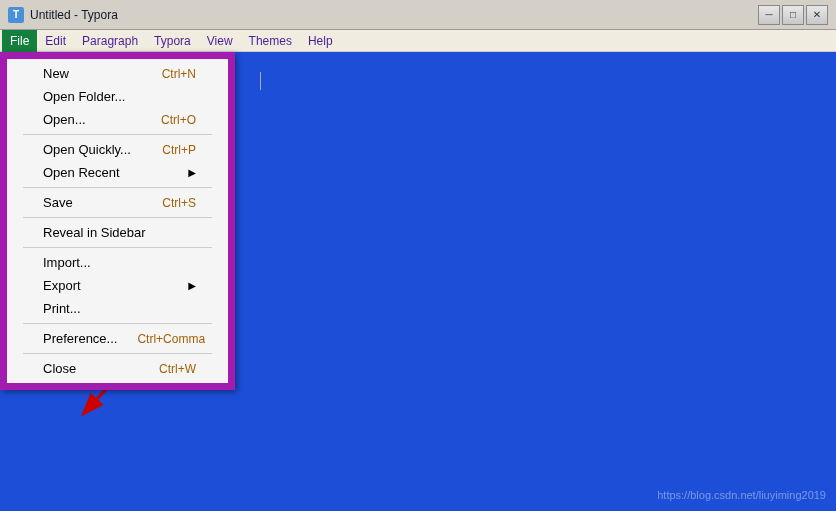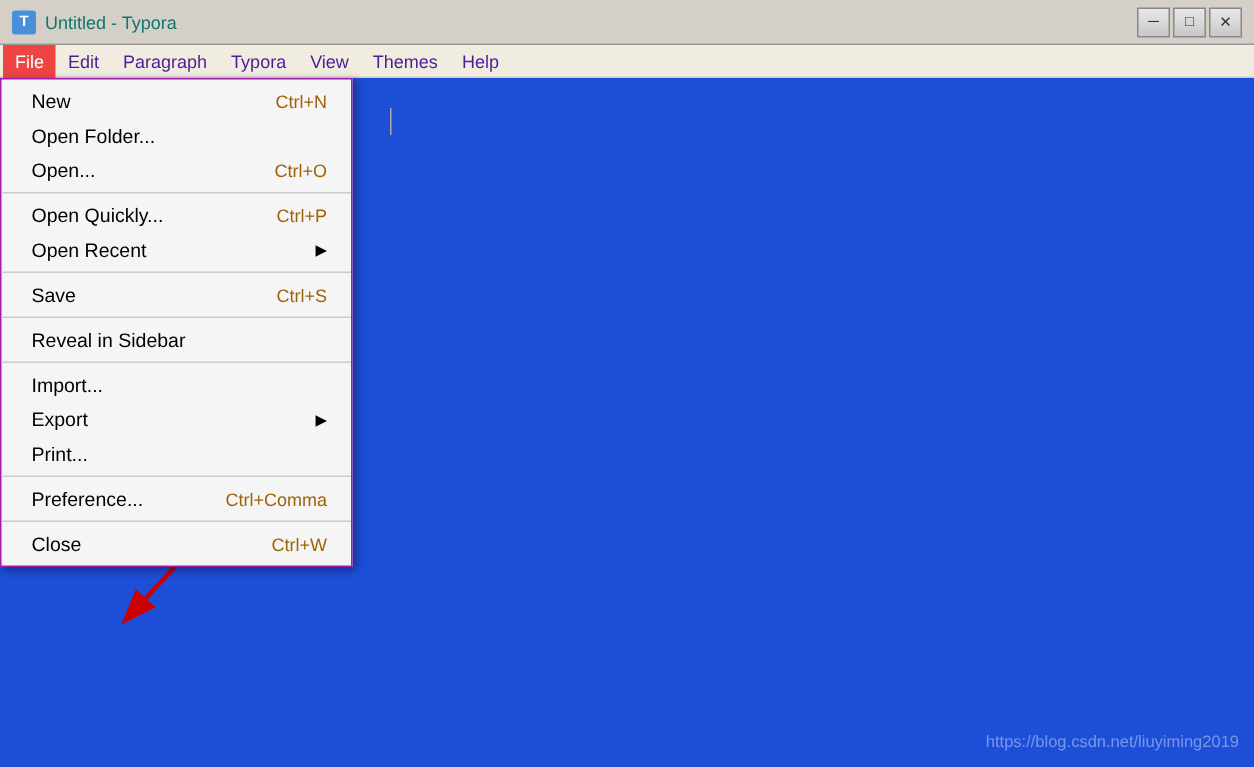--- a/index.html
+++ b/index.html
@@ -35,21 +35,21 @@
       border-radius: 2px;
       font-size: 10px;
       display: flex;
       align-items: center;
       justify-content: center;
       color: white;
       font-weight: bold;
     }
     .title-bar-text {
       font-size: 12px;
-      color: #0f766e;
+      color: #0f172a;
     }
     .title-bar-controls {
       display: flex;
       gap: 2px;
     }
     .title-btn {
       width: 22px;
       height: 20px;
       border: 1px solid #888;
       background: linear-gradient(to bottom, #e8e8e8, #c8c8c8);
@@ -76,43 +76,43 @@
     .menu-item {
       padding: 2px 8px;
       font-size: 12px;
       color: #4c1d95;
       cursor: pointer;
       height: 22px;
       display: flex;
       align-items: center;
     }
     .menu-item:hover, .menu-item.active {
-      background: #ef4444;
+      background: #15803d;
       color: white;
     }
 
     
     .main-content {
       display: flex;
       height: calc(511px - 30px - 22px);
     }
 
     
     .dropdown-overlay {
       position: absolute;
       top: 52px;
       left: 0;
       z-index: 100;
     }
     .dropdown-menu {
       width: 235px;
       background: #f5f5f5;
-      border: 1px solid #a21caf;
+      border: 7px solid #a21caf;
       box-shadow: 2px 2px 6px rgba(0,0,0,0.4);
-      padding: 3px 0;
+      padding: 3px 16px;
     }
     .dropdown-item {
       display: flex;
       align-items: center;
       justify-content: space-between;
       padding: 4px 16px 4px 20px;
       font-size: 13px;
       color: #000;
       cursor: pointer;
       min-height: 22px;

